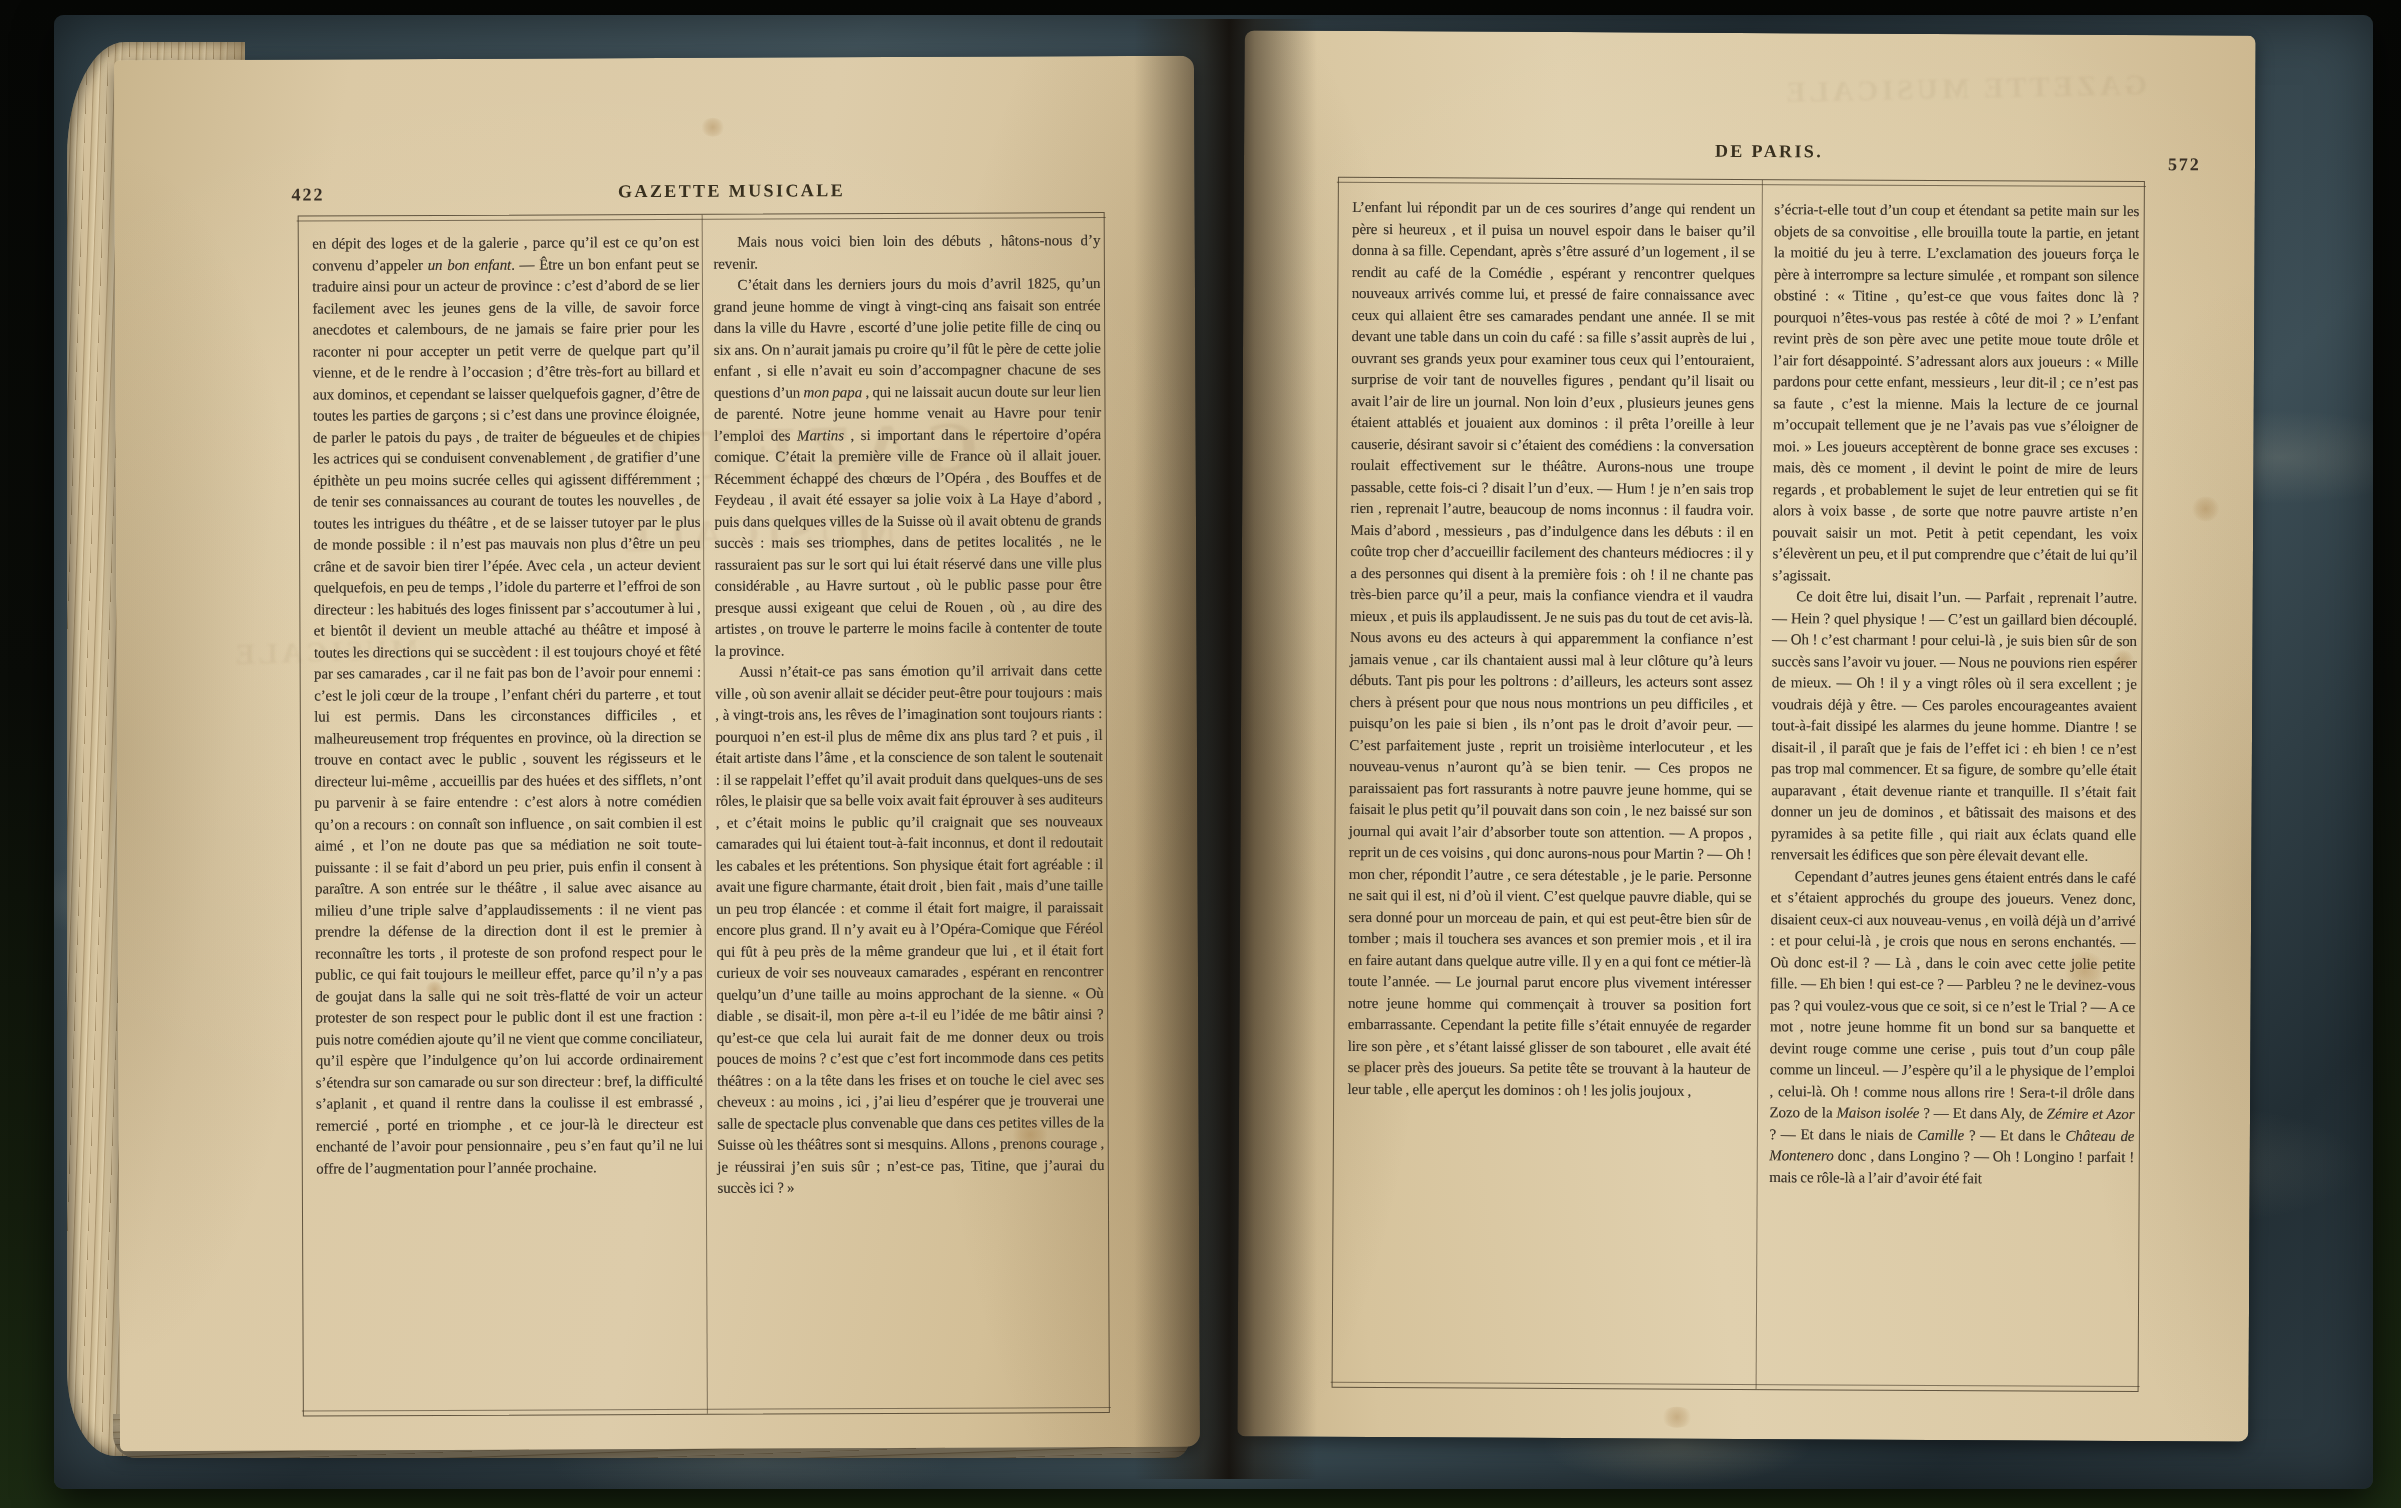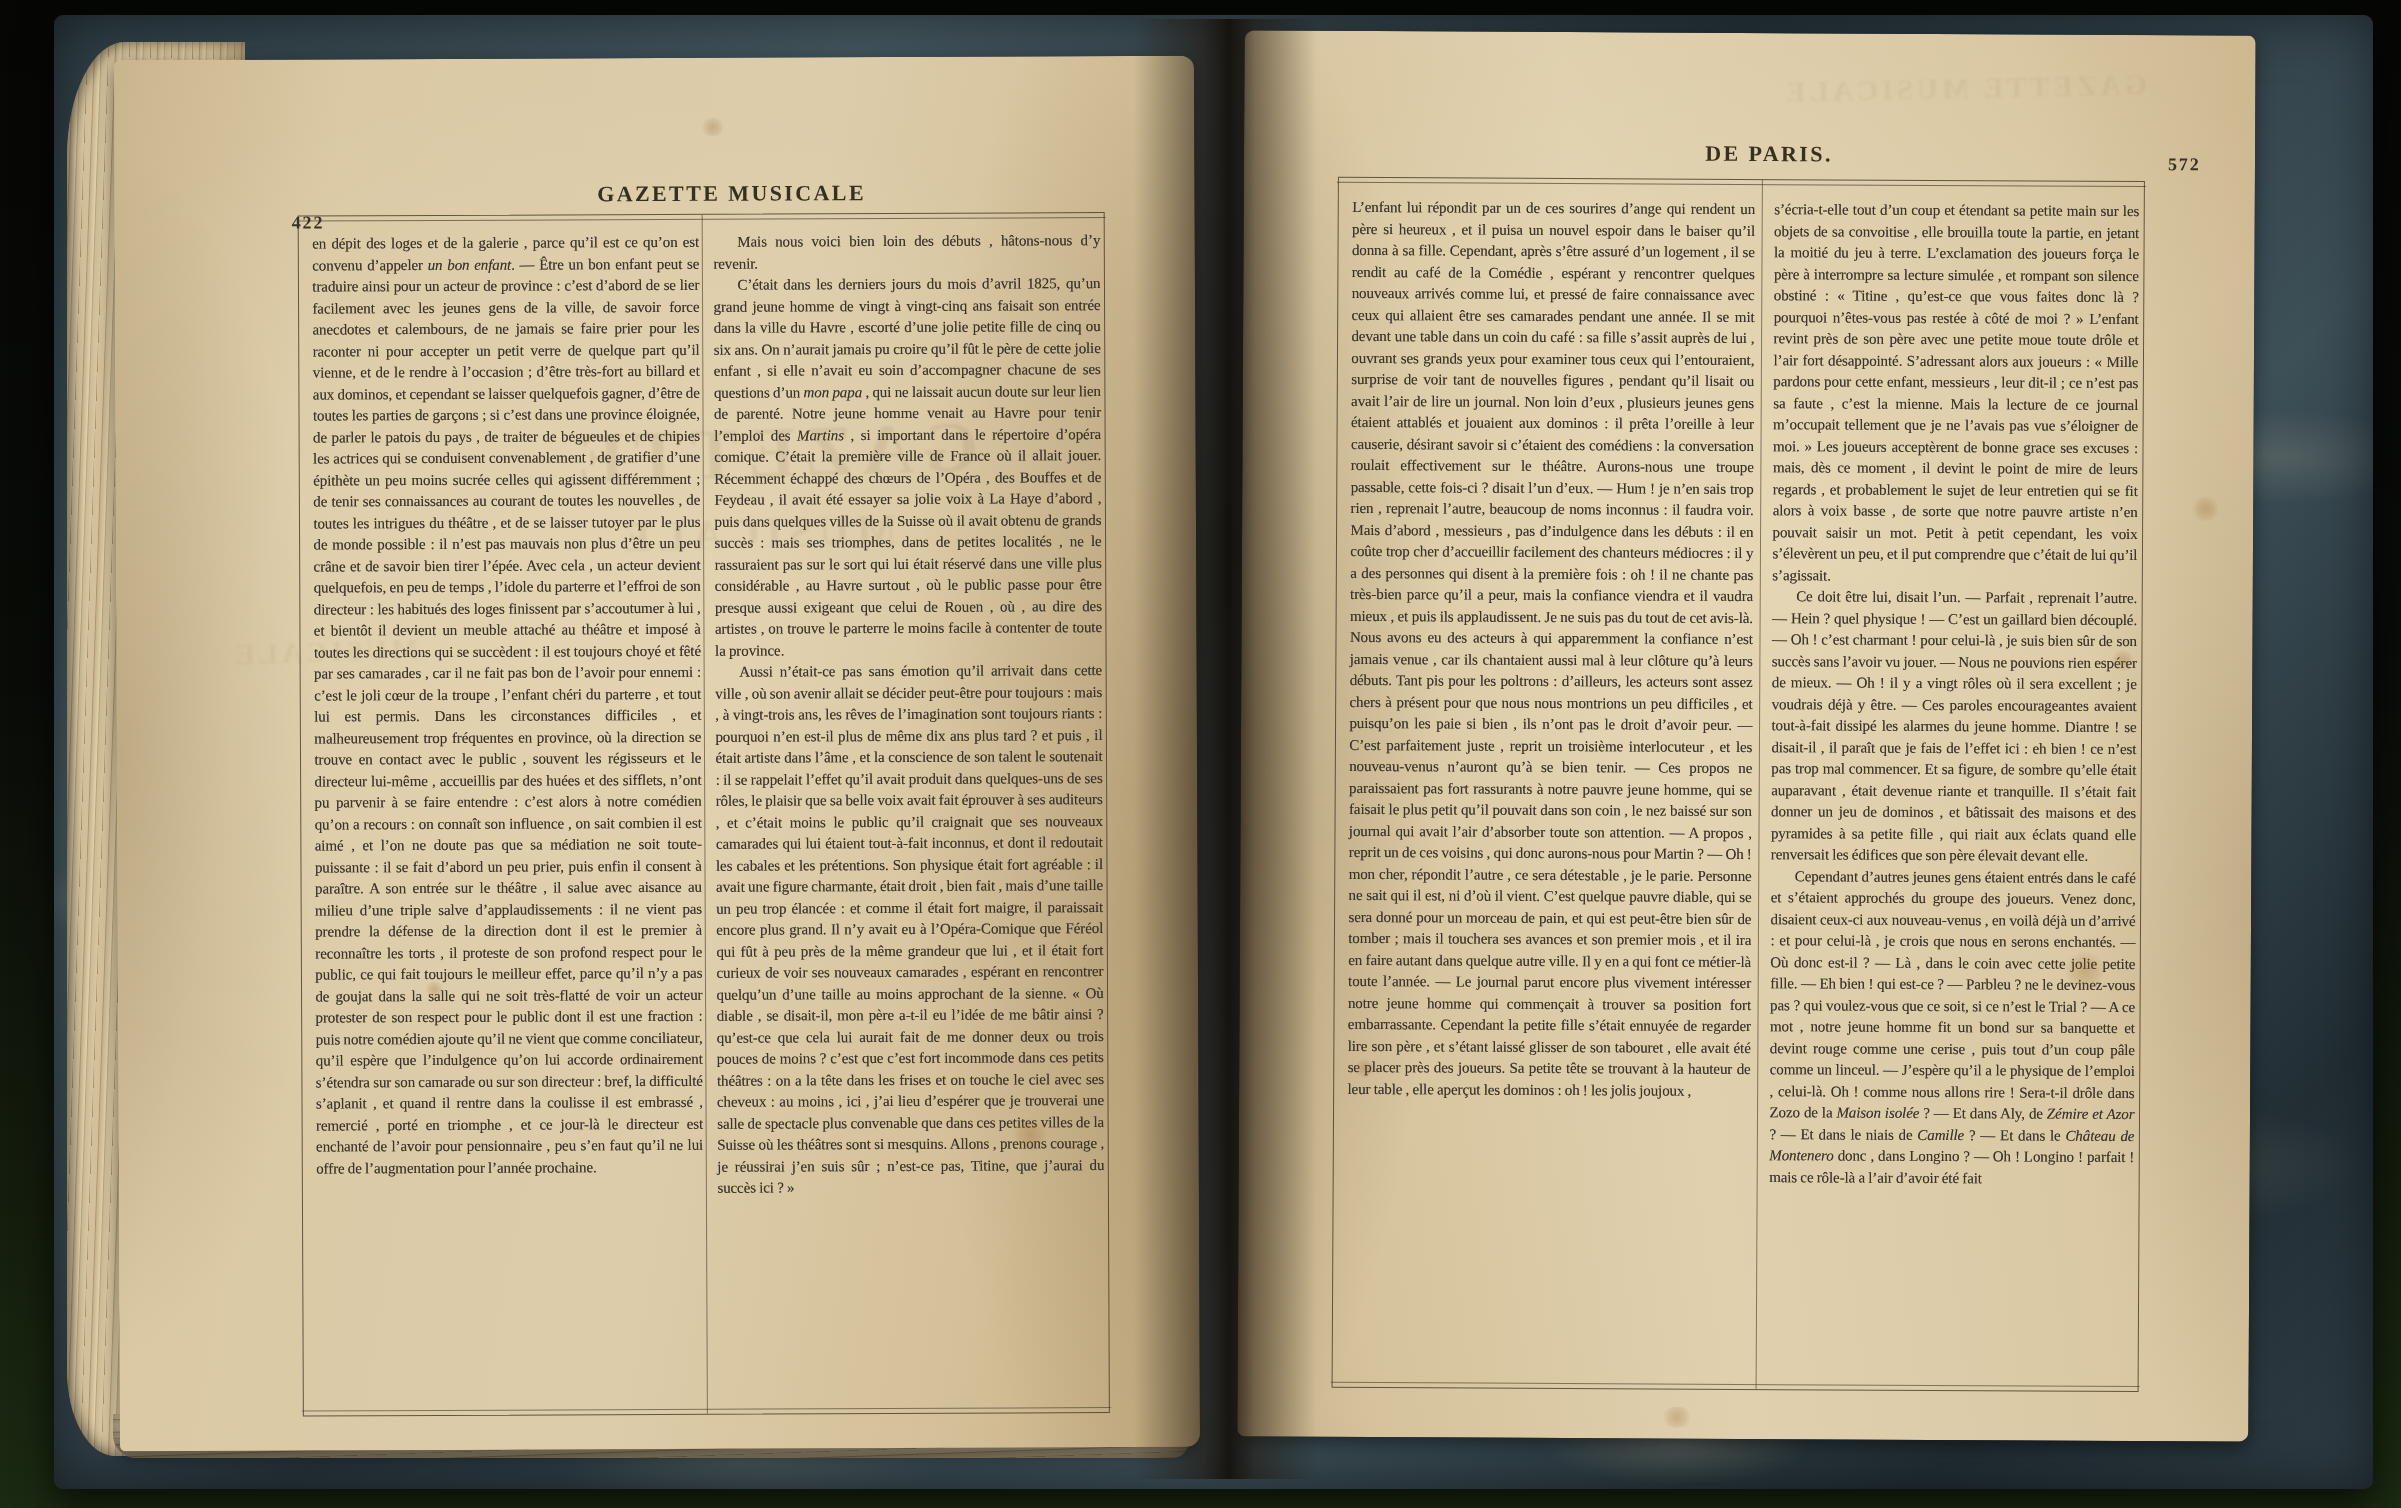--- a/index.html
+++ b/index.html
@@ -65,21 +65,21 @@
   }
 
   
   .gutter{
     position:absolute;left:1134px;top:19px;width:183px;height:1460px;pointer-events:none;z-index:5;
     background:linear-gradient(90deg, rgba(25,17,8,0) 0%, rgba(30,21,10,.55) 38%, rgba(18,12,6,.85) 52%, rgba(30,21,10,.5) 66%, rgba(25,17,8,0) 100%);
   }
 
   
   .pagenum{position:absolute;font-size:18px;font-weight:700;letter-spacing:1.9px;color:#3a3126;}
-  .running{position:absolute;font-size:22px;font-weight:700;letter-spacing:2.4px;color:#38301f;white-space:nowrap;transform:translateX(-50%);}
+  .running{position:absolute;font-size:18px;font-weight:700;letter-spacing:2.4px;color:#38301f;white-space:nowrap;transform:translateX(-50%);}
 
   .frame{position:absolute;border:1.9px solid rgba(66,55,38,.80);}
   .frame .inner-top{position:absolute;left:-1.9px;right:-1.9px;top:3.8px;border-top:1px solid rgba(66,55,38,.65);}
   .frame .inner-bottom{position:absolute;left:-1.9px;right:-1.9px;bottom:3.8px;border-bottom:1px solid rgba(66,55,38,.6);}
   .vdiv{position:absolute;top:0;bottom:0;width:1px;background:rgba(66,55,38,.6);}
 
   .col{
     position:absolute;top:0;bottom:7.7px;overflow:hidden;
     font-size:15px;line-height:21.5px;letter-spacing:-0.1px;word-spacing:-0.4px;
     color:#3a332a;text-align:justify;
@@ -112,21 +112,21 @@
   <div class="cover"></div>
   <div class="edges-left"></div>
   <div class="edges-bottom"></div>
 
   <div class="page page-left">
 
     <div class="ghost g1" style="left:452px; top:355px;">GAZETTE</div>
     <div class="ghost g2" style="left:500px; top:452px;">MUSICALE</div>
     <div class="ghost g3" style="left:115px; top:576px;">MUSICALE</div>
 
-    <span class="pagenum" style="left:177px; top:125px;margin-top:28px;">422</span>
+    <span class="pagenum" style="left:177px; top:125px;">422</span>
     <span class="running" style="left:617px; top:123px;text-align:right;">GAZETTE MUSICALE</span>
 
     <div class="frame" style="left:183px; top:156px; width:805px; height:1199px;">
       <div class="inner-top"></div>
       <div class="inner-bottom"></div>
       <div class="vdiv" style="left:50%;"></div>
       <div class="col" style="left:0; width:387px; padding:17.3px 7.7px 0 13.4px;">
           <p>en dépit des loges et de la galerie , parce qu’il est ce qu’on est convenu d’appeler <i>un bon enfant</i>. — Être un bon enfant peut se traduire ainsi pour un acteur de province : c’est d’abord de se lier facilement avec les jeunes gens de la ville, de savoir force anecdotes et calembours, de ne jamais se faire prier pour les raconter ni pour accepter un petit verre de quelque part qu’il vienne, et de le rendre à l’occasion ; d’être très-fort au billard et aux dominos, et cependant se laisser quelquefois gagner, d’être de toutes les parties de garçons ; si c’est dans une province éloignée, de parler le patois du pays , de traiter de bégueules et de chipies les actrices qui se conduisent convenablement , de gratifier d’une épithète un peu moins sucrée celles qui agissent différemment ; de tenir ses connaissances au courant de toutes les nouvelles , de toutes les intrigues du théâtre , et de se laisser tutoyer par le plus de monde possible : il n’est pas mauvais non plus d’être un peu crâne et de savoir bien tirer l’épée. Avec cela , un acteur devient quelquefois, en peu de temps , l’idole du parterre et l’effroi de son directeur : les habitués des loges finissent par s’accoutumer à lui , et bientôt il devient un meuble attaché au théâtre et imposé à toutes les directions qui se succèdent : il est toujours choyé et fêté par ses camarades , car il ne fait pas bon de l’avoir pour ennemi : c’est le joli cœur de la troupe , l’enfant chéri du parterre , et tout lui est permis. Dans les circonstances difficiles , et malheureusement trop fréquentes en province, où la direction se trouve en contact avec le public , souvent les régisseurs et le directeur lui-même , accueillis par des huées et des sifflets, n’ont pu parvenir à se faire entendre : c’est alors à notre comédien qu’on a recours : on connaît son influence , on sait combien il est aimé , et l’on ne doute pas que sa médiation ne soit toute-puissante : il se fait d’abord un peu prier, puis enfin il consent à paraître. A son entrée sur le théâtre , il salue avec aisance au milieu d’une triple salve d’applaudissements : il ne vient pas prendre la défense de la direction dont il est le premier à reconnaître les torts , il proteste de son profond respect pour le public, ce qui fait toujours le meilleur effet, parce qu’il n’y a pas de goujat dans la salle qui ne soit très-flatté de voir un acteur protester de son respect pour le public dont il est une fraction : puis notre comédien ajoute qu’il ne vient que comme conciliateur, qu’il espère que l’indulgence qu’on lui accorde ordinairement s’étendra sur son camarade ou sur son directeur : bref, la difficulté s’aplanit , et quand il rentre dans la coulisse il est embrassé , remercié , porté en triomphe , et ce jour-là le directeur est enchanté de l’avoir pour pensionnaire , peu s’en faut qu’il ne lui offre de l’augmentation pour l’année prochaine.</p>
         </div>
       <div class="col" style="left:403px; width:387px; padding:17.3px 7.7px 0 11.5px;">

